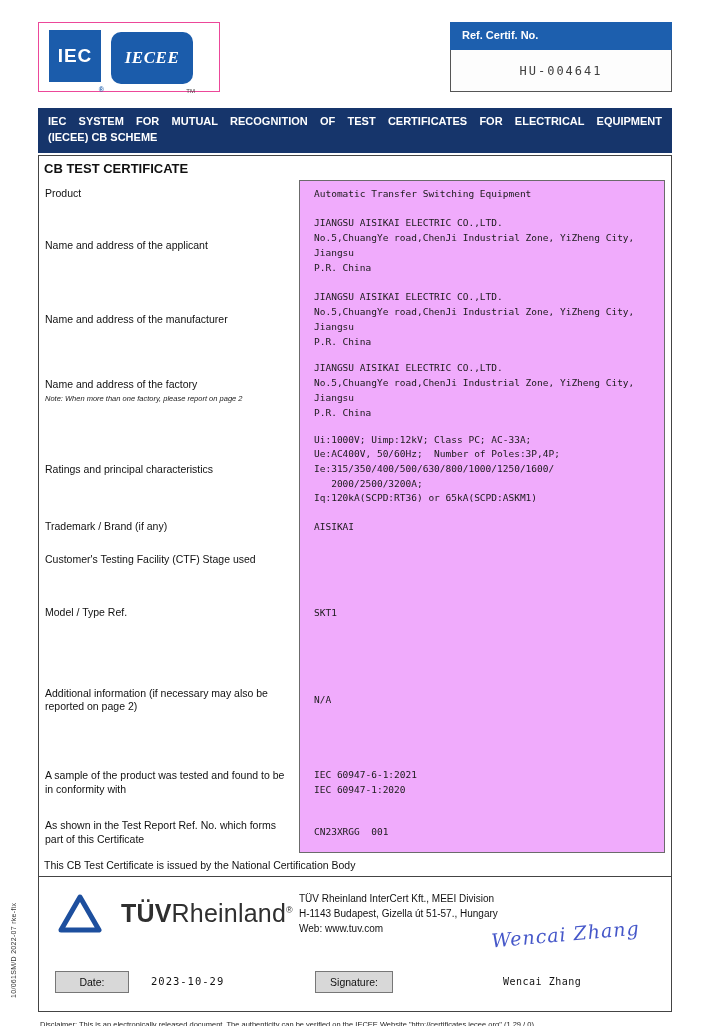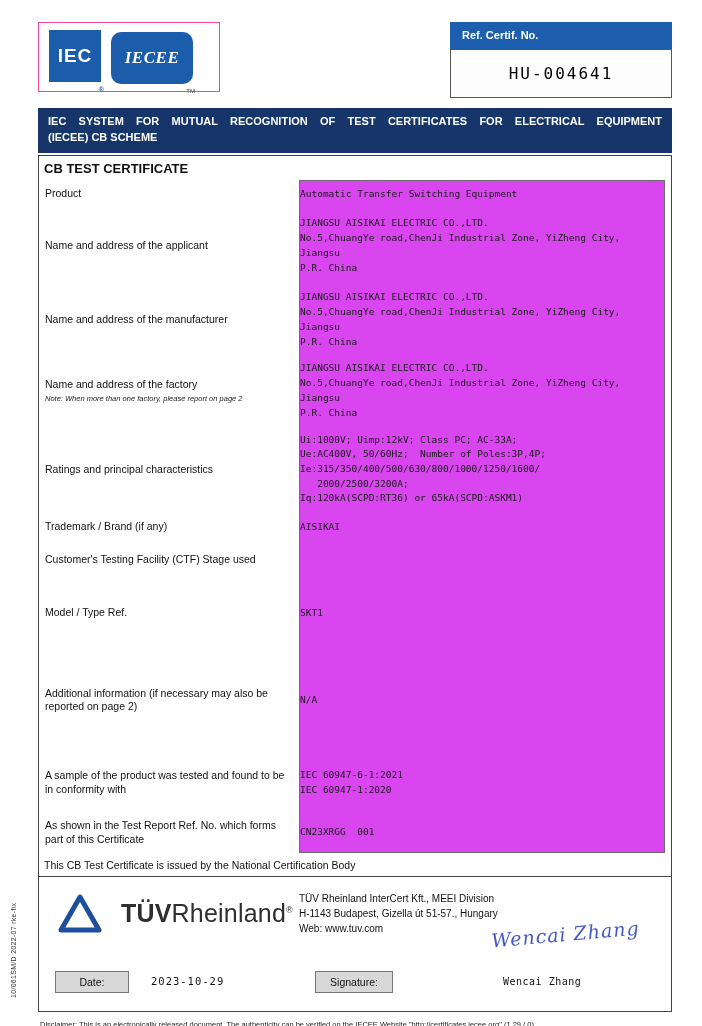--- a/index.html
+++ b/index.html
@@ -18,33 +18,33 @@
   .header-row { display:flex; justify-content:space-between; align-items:flex-start; height:70px; }
   .logos-box { border:1px solid #ec4899; width:182px; height:70px; display:flex; gap:8px; padding:5px 8px; align-items:flex-start; background:#fff; }
   .iec-logo { position:relative; width:56px; height:56px; background:#1b5cab; box-shadow:inset 0 0 0 2px #fff, inset 0 0 0 4px #1b5cab; display:flex; align-items:center; justify-content:center; color:#fff; font-weight:bold; font-size:19px; letter-spacing:1px; }
   .iec-reg { position:absolute; right:-2px; bottom:-9px; font-size:7px; color:#1b5cab; }
   .iecee-wrap { position:relative; margin-top:4px; }
   .iecee-logo { width:82px; height:52px; background:#1b5cab; border-radius:10px; display:flex; align-items:center; justify-content:center; color:#fff; font-weight:bold; font-style:italic; font-size:17px; letter-spacing:.5px; font-family:"Liberation Serif", serif; }
   .iecee-tm { position:absolute; right:-2px; bottom:-10px; font-size:6px; color:#444; }
 
   .ref-block { width:222px; }
   .ref-bar { background:#1d5fae; color:#fff; font-size:11px; font-weight:bold; padding:7px 12px; height:28px; }
-  .ref-value-box { border:1px solid #555; border-top:none; height:48px; display:flex; align-items:center; justify-content:center; font-family:"DejaVu Sans Mono", monospace; font-size:16px; letter-spacing:2px; color:#000000; background:#fdfdfd; }
+  .ref-value-box { border:1px solid #555; border-top:none; height:42px; display:flex; align-items:center; justify-content:center; font-family:"DejaVu Sans Mono", monospace; font-size:12px; letter-spacing:2px; color:#404040; background:#fdfdfd; }
 
   
   .banner { margin-top:16px; background:#16356b; color:#fff; padding:6px 10px 7px 10px; font-weight:bold; font-size:11px; line-height:1.45; }
   .banner .l1 { text-align:justify; text-align-last:justify; }
 
   
   .cert-box { margin-top:2px; border:1px solid #444; background:#fff; }
   .cert-title { font-weight:bold; font-size:13px; padding:5px 5px 4px 5px; }
   .cert-grid { display:grid; grid-template-columns:256px 1fr; padding:0 6px 0 4px; }
   .lbl { display:flex; flex-direction:column; justify-content:center; align-items:flex-start; font-size:10.5px; line-height:1.3; padding:2px 10px 2px 2px; color:#111; }
   .lbl .note { font-size:7.5px; font-style:italic; margin-top:3px; color:#222; }
-  .val { background:#d946ef; border-left:1px solid #6b6b6b; border-right:1px solid #6b6b6b; font-family:"DejaVu Sans Mono", monospace; font-size:9.5px; line-height:1.55; color:#1a1a1a; padding:3px 0; display:flex; align-items:center; white-space:pre-wrap; }
+  .val { background:#f0abfc; border-left:1px solid #6b6b6b; border-right:1px solid #6b6b6b; font-family:"DejaVu Sans Mono", monospace; font-size:9.5px; line-height:1.55; color:#1a1a1a; padding:3px 14px; display:flex; align-items:center; white-space:pre-wrap; }
   .val-first { border-top:1px solid #6b6b6b; }
   .val-last { border-bottom:1px solid #6b6b6b; }
   .r1{min-height:28px}.r2{min-height:76px}.r3{min-height:72px}.r4{min-height:70px}
   .r5{min-height:87px}.r6{min-height:28px}.r7{min-height:37px}.r8{min-height:70px}
   .r9{min-height:105px}.r10{min-height:60px}.r11{min-height:40px}
   .issued-line { font-size:10.5px; padding:6px 5px 5px 5px; }
 
   
   .issuer-box { border:1px solid #444; border-top:none; padding:8px 12px 6px 14px; }
   .issuer-top { display:flex; align-items:center; min-height:58px; }

